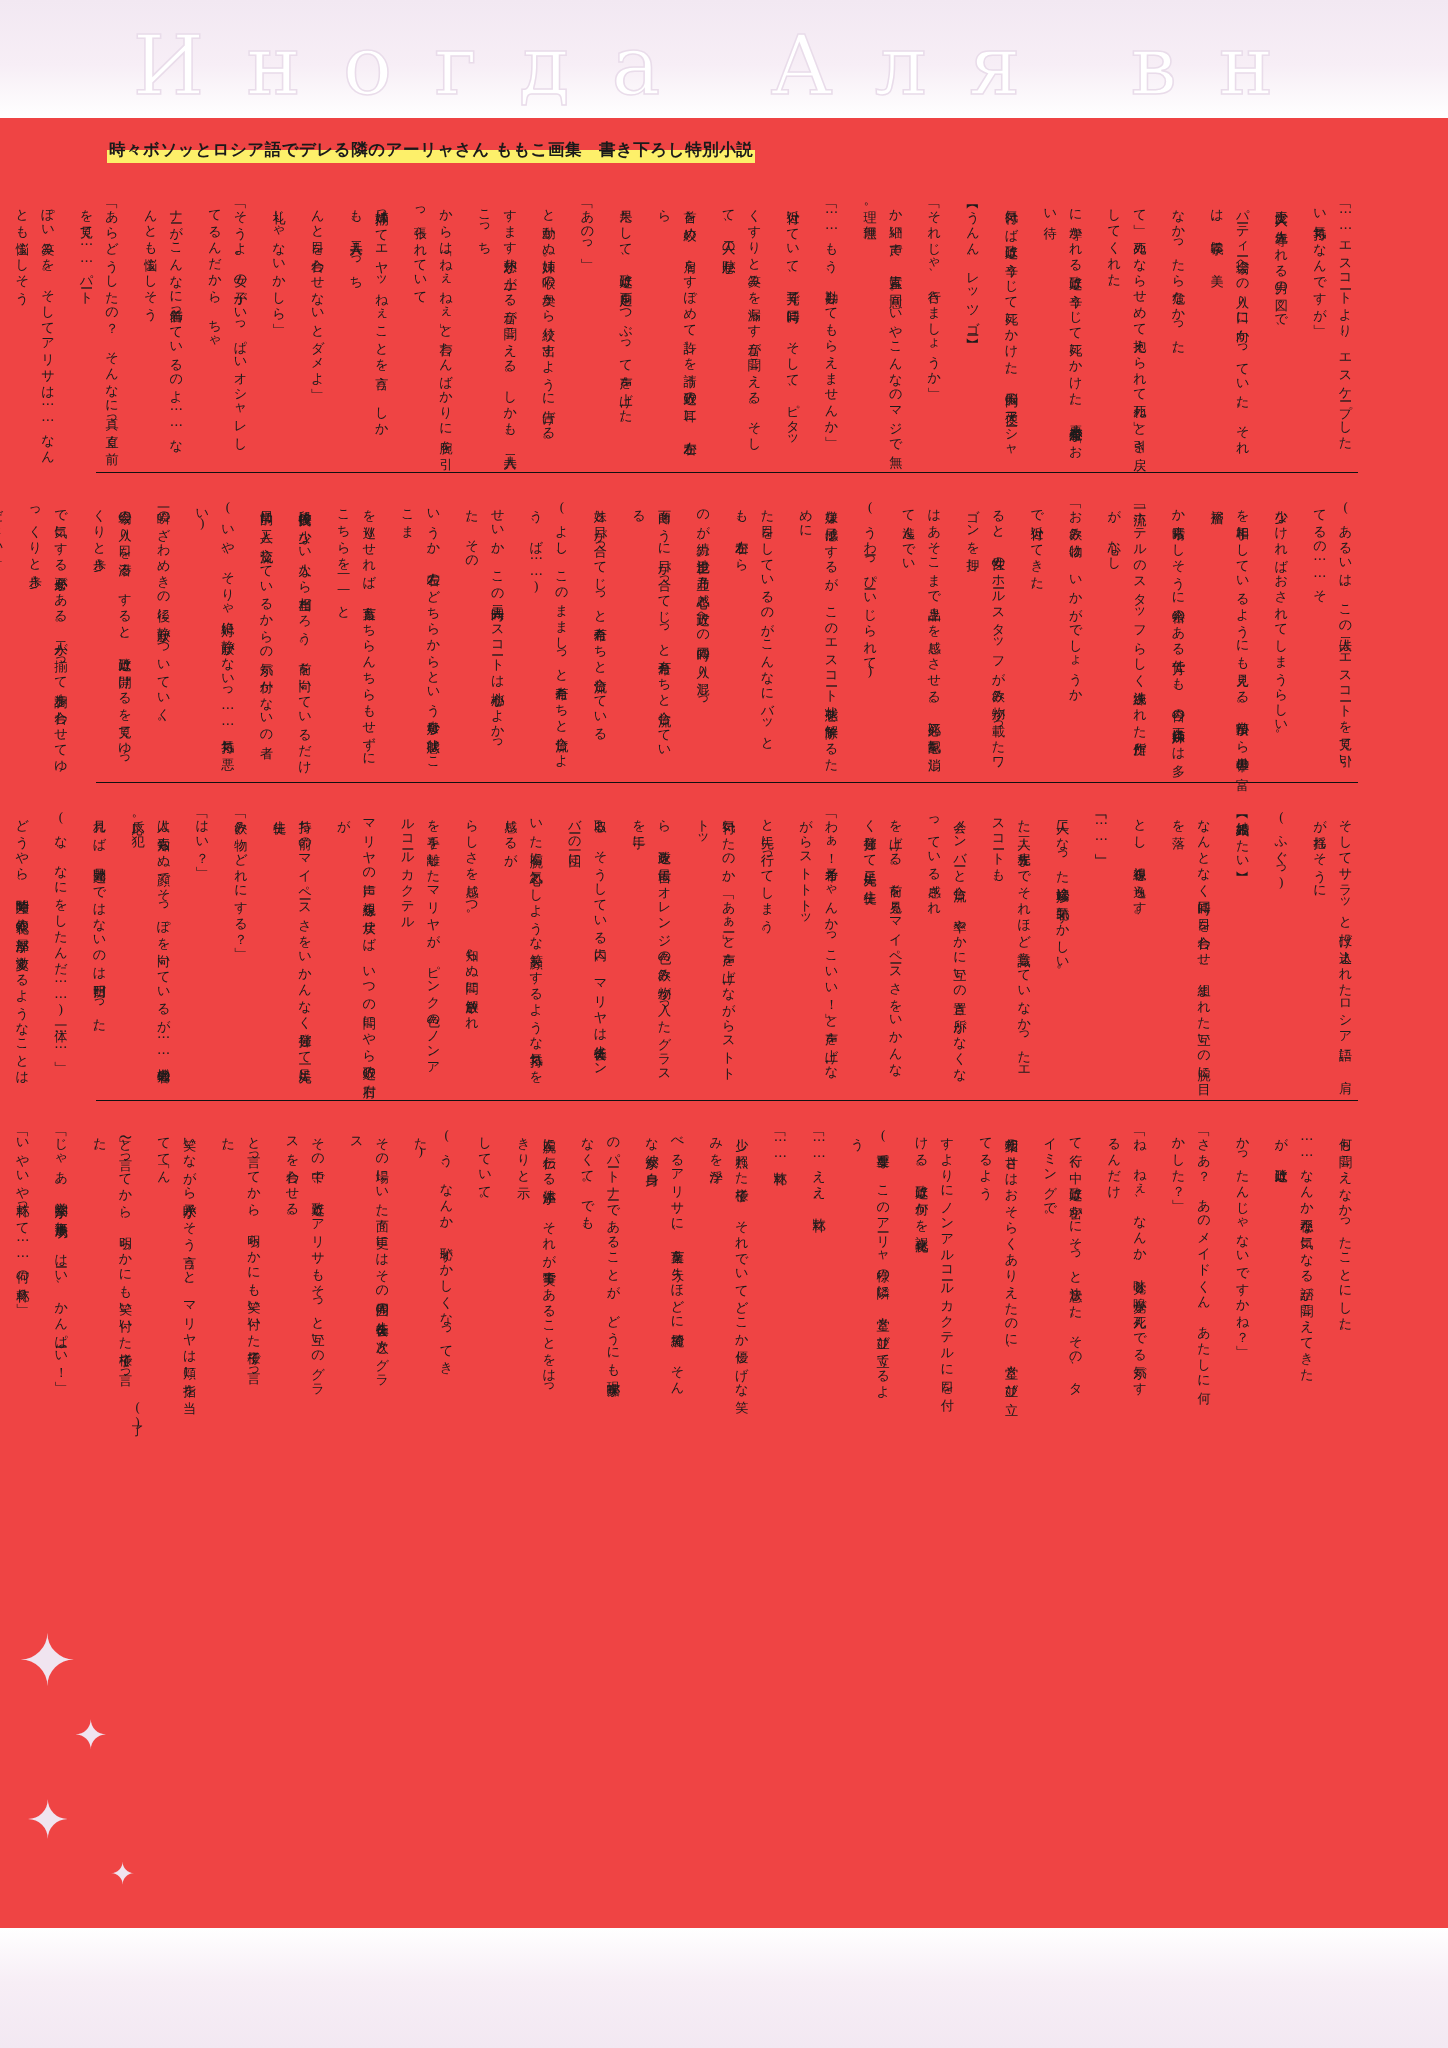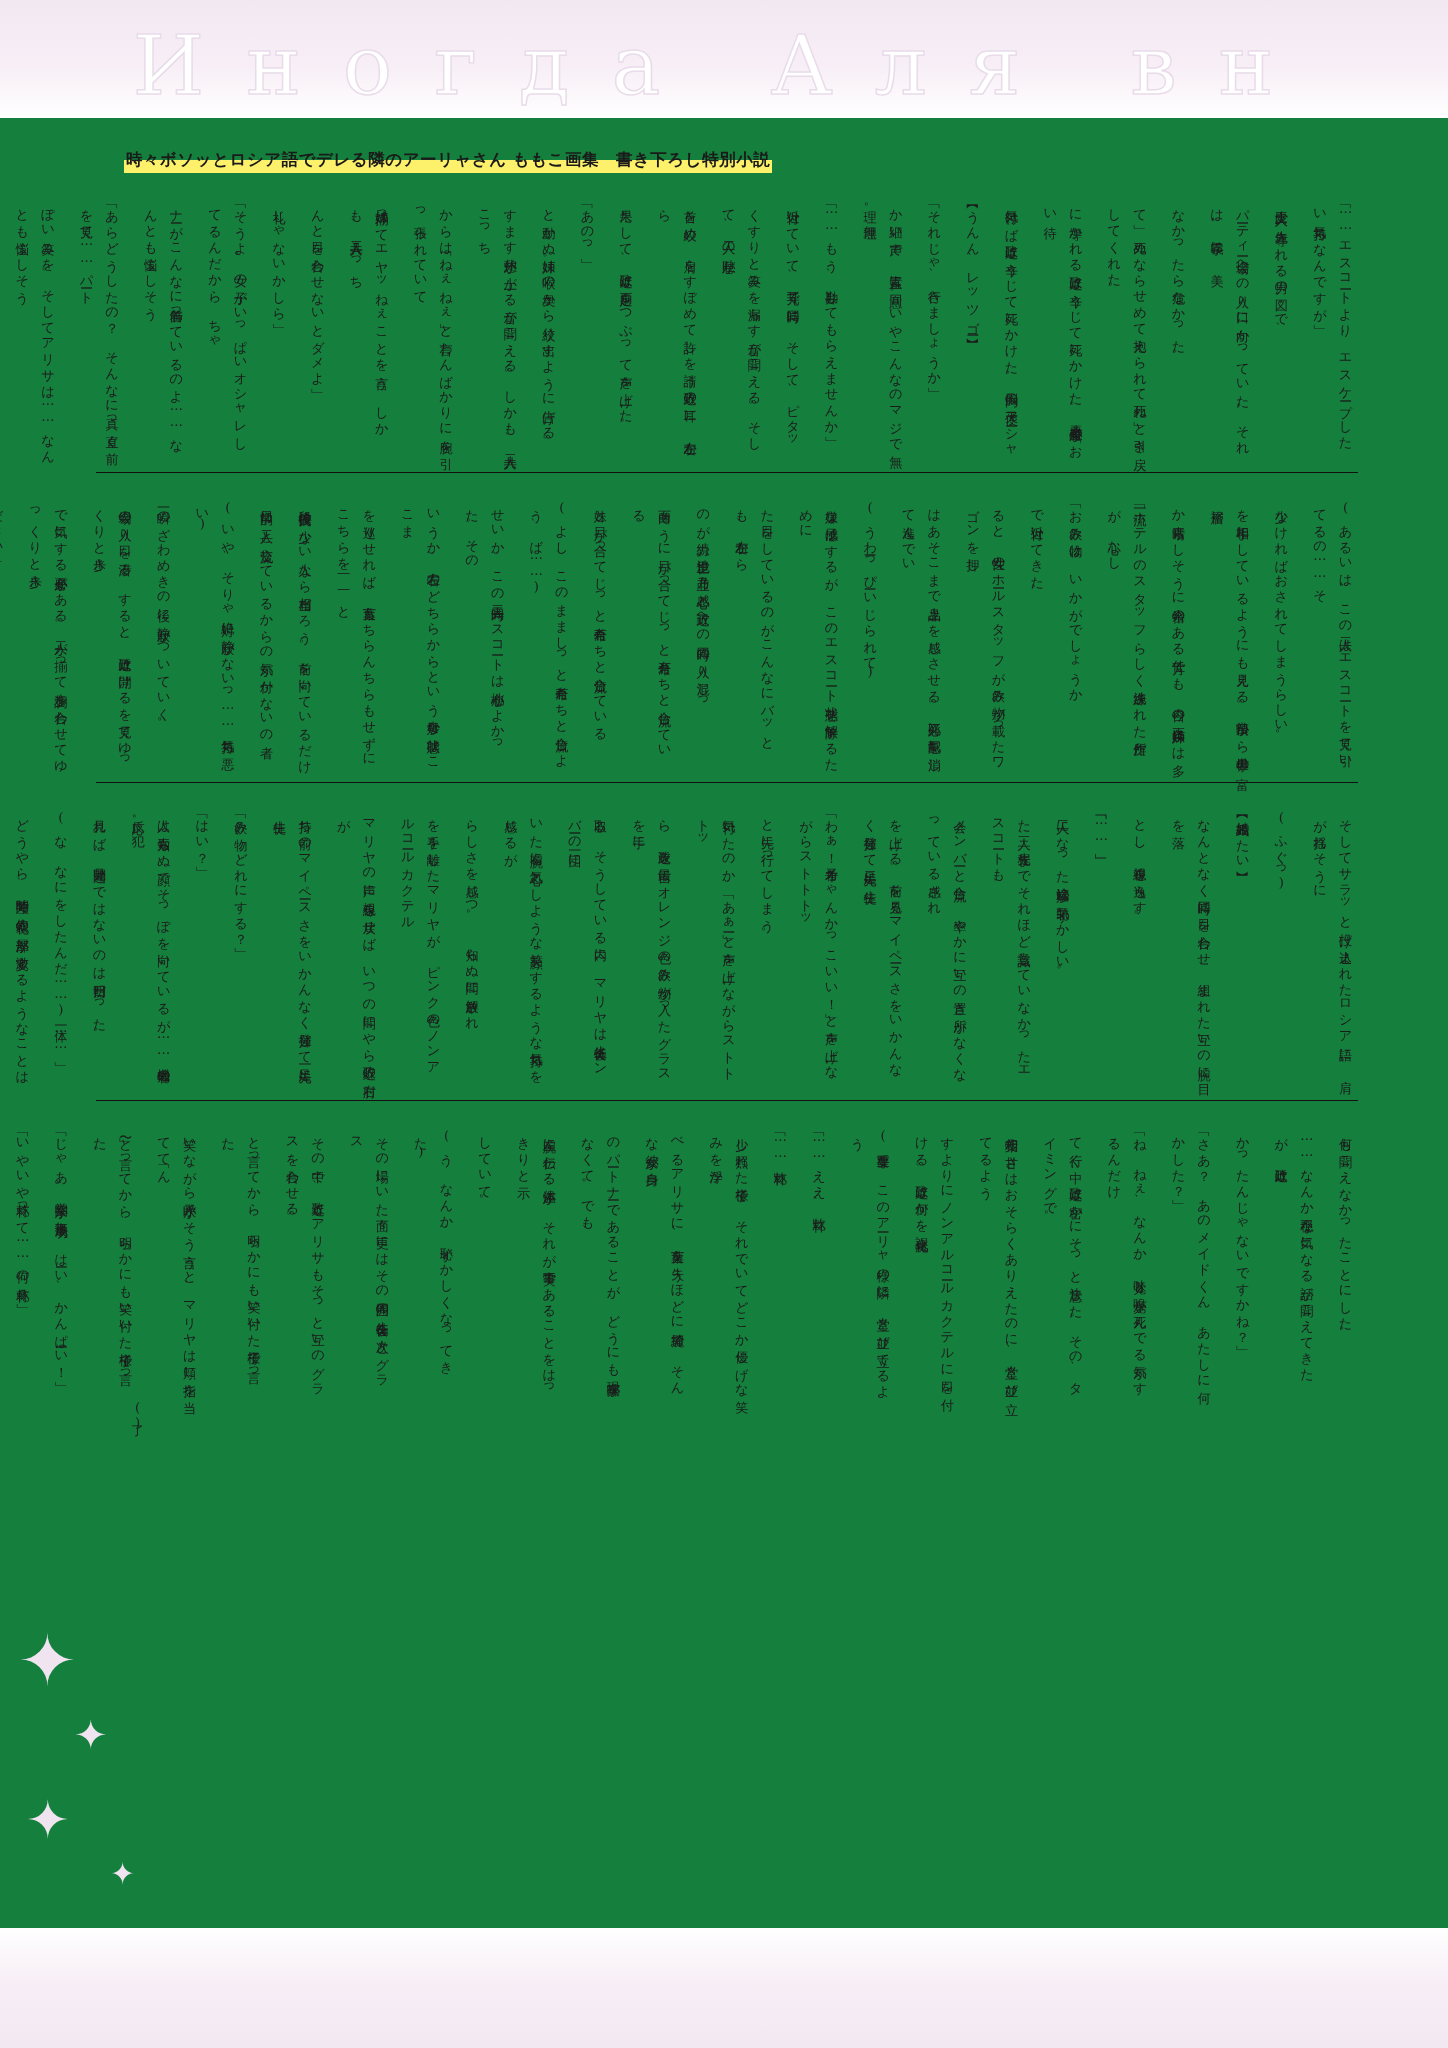--- a/index.html
+++ b/index.html
@@ -12,21 +12,21 @@
     height: 2048px;
     font-family: "Liberation Serif", serif;
     position: relative;
     overflow: hidden;
   }
 
   
   .page {
     position: absolute;
     inset: 0;
-    background: #15803d;
+    background: #ef4444;
     border-radius: 10px;
   }
   .band-top {
     position: absolute;
     left: 0; top: 0;
     width: 1448px; height: 118px;
     background: linear-gradient(180deg, #f2e8f2 0%, #f7eef6 55%, #ffffff 100%);
   }
   .band-bottom {
     position: absolute;
@@ -57,31 +57,30 @@
     user-select: none;
   }
   .sp1 { left: 18px;  top: 1620px; font-size: 70px; }
   .sp2 { left: 74px;  top: 1712px; font-size: 40px; }
   .sp3 { left: 26px;  top: 1790px; font-size: 52px; }
   .sp4 { left: 110px; top: 1856px; font-size: 30px; }
 
   
   .doc-title {
     position: absolute;
-    left: 124px;
+    left: 107px;
     top: 138px;
     font-family: "DejaVu Sans", sans-serif;
     font-size: 16.5px;
     font-weight: bold;
     color: #1a1a1a;
     letter-spacing: 0.5px;
     background: linear-gradient(180deg, rgba(255,255,255,0) 46%, #fdf06a 46%, #fdf06a 100%);
     padding: 1px 2px 2px 2px;
     white-space: nowrap;
-    margin-top: 10px;
   }
 
   
   .block {
     position: absolute;
     left: 96px;
     width: 1262px;
     display: flex;
     flex-direction: row-reverse;
     justify-content: flex-start;

